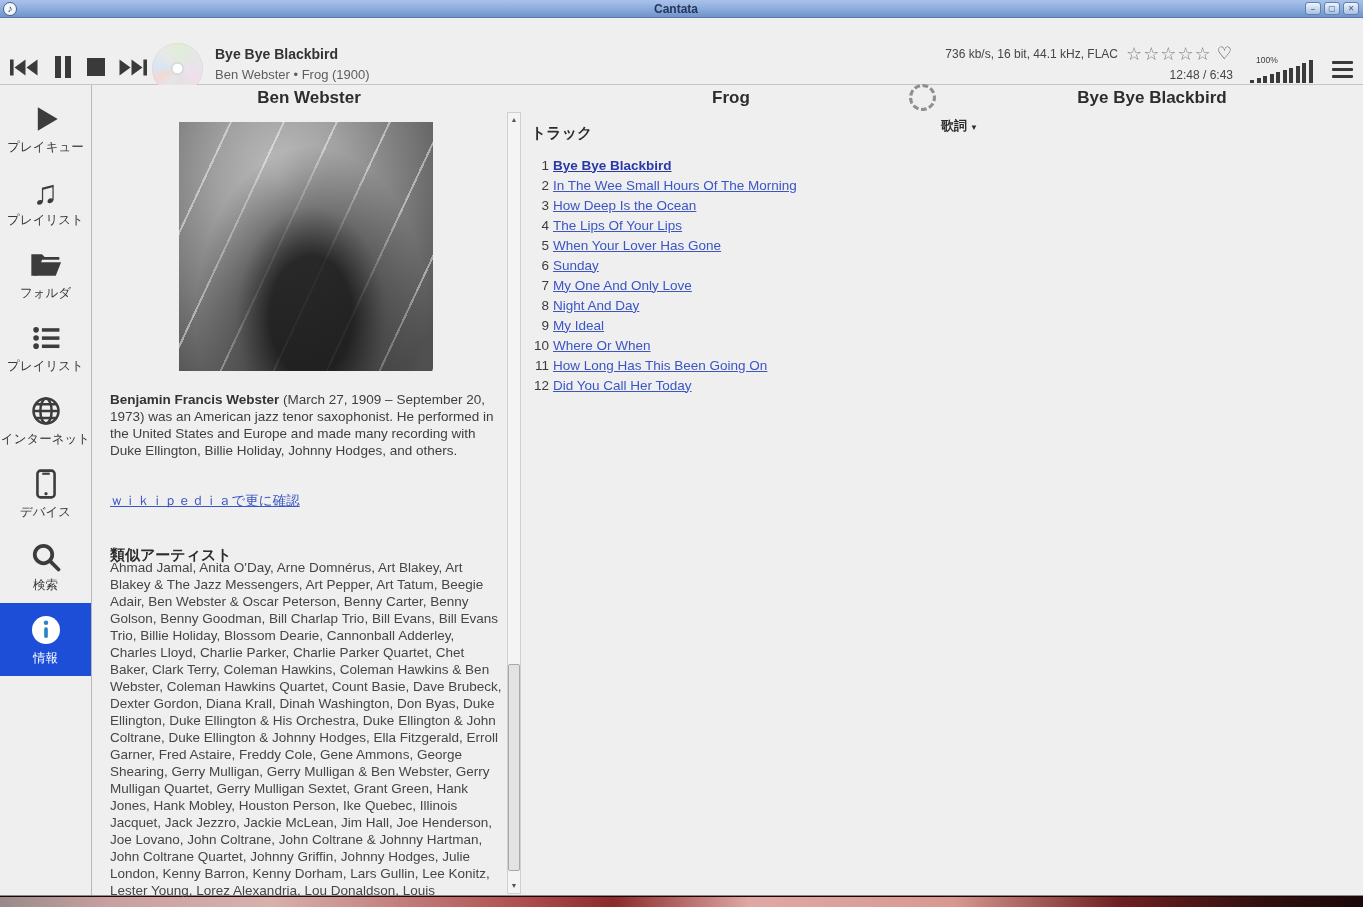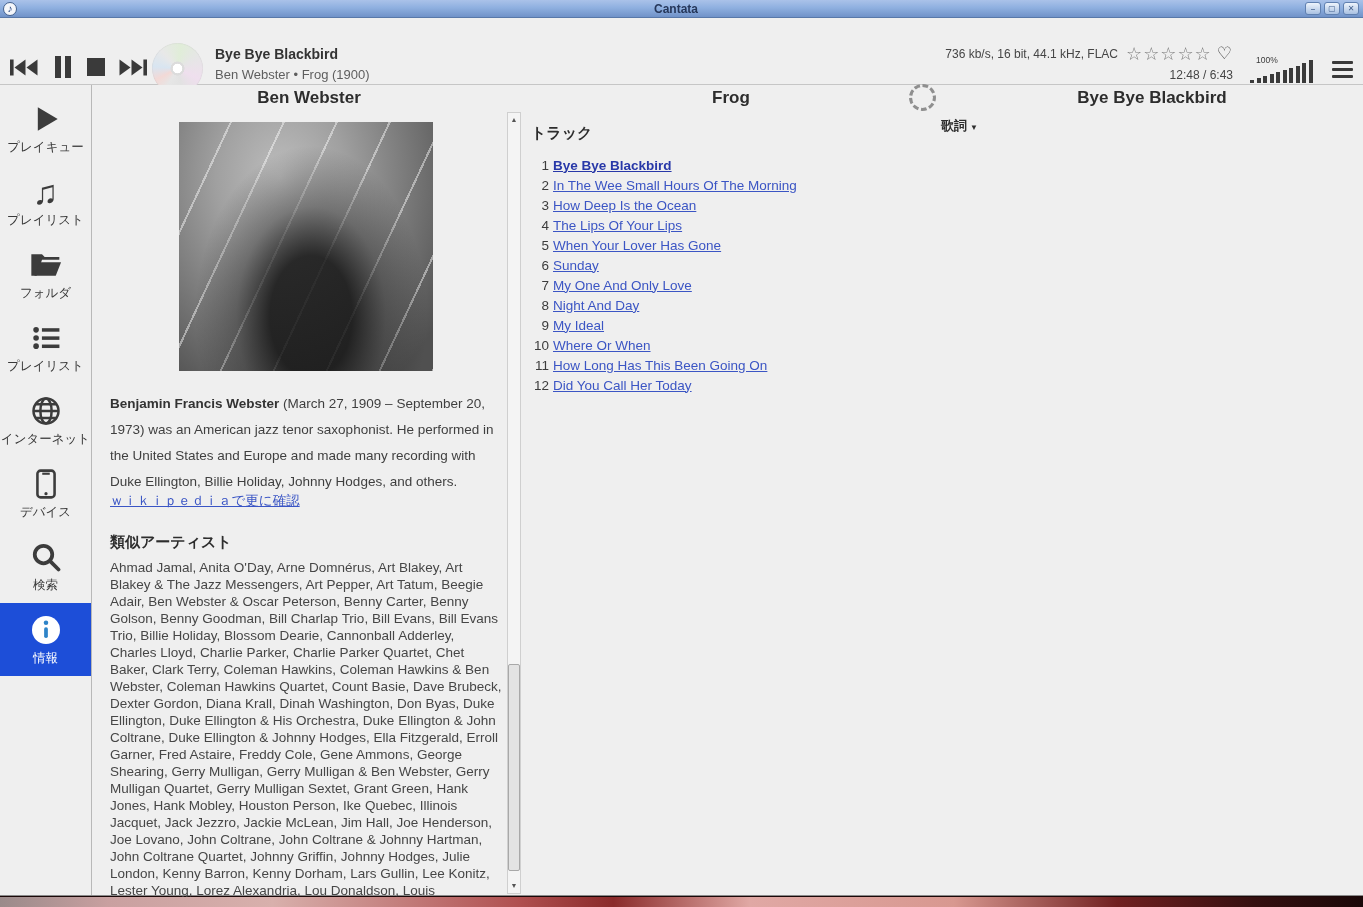--- a/index.html
+++ b/index.html
@@ -74,24 +74,24 @@
   .col-header { position:absolute; top:3px; width:422px; text-align:center; font-size:17px; font-weight:bold; color:#2d2d2d; }
   #hdr-artist { left:0; } #hdr-album { left:422px; } #hdr-track { left:843px; }
 
   .artist-photo { position:absolute; left:81px; top:37px; width:254px; height:249px;
     background:
       radial-gradient(ellipse at 52% 78%, rgba(20,20,20,.85) 0 22%, rgba(40,40,40,.4) 40%, rgba(0,0,0,0) 62%),
       repeating-linear-gradient(115deg, rgba(255,255,255,0) 0 46px, rgba(255,255,255,.45) 46px 48px),
       radial-gradient(ellipse at 40% 22%, #bdbdbd 0%, #a0a0a0 30%, #787878 60%, #505050 90%);
   }
 
-  .bio { position:absolute; left:12px; top:306px; width:393px; font-size:13.5px; line-height:26px; color:#3f3f3f; }
+  .bio { position:absolute; left:12px; top:306px; width:393px; font-size:13.5px; line-height:17px; color:#3f3f3f; }
   .bio b { color:#333; }
   .wiki-link { position:absolute; left:12px; top:391px; font-size:13.5px; color:#3a55c5; text-decoration:underline; cursor:pointer;margin-top:16px; }
-  .similar-header { position:absolute; left:12px; top:448px; font-size:15px; font-weight:bold; color:#2d2d2d; }
+  .similar-header { position:absolute; left:12px; top:461px; font-size:15px; font-weight:bold; color:#2d2d2d; }
   .similar-text { position:absolute; left:12px; top:474px; width:393px; height:338px; overflow:hidden;
     font-size:13.5px; line-height:17px; color:#464646; }
 
   
   .scrollbar { position:absolute; left:409px; top:27px; width:14px; bottom:1px; background:#f4f4f4; border:1px solid #cfcfcf; }
   .sb-btn { position:absolute; left:0; width:12px; height:14px; font-size:7px; color:#555; text-align:center; line-height:14px; }
   .sb-btn.up { top:0; } .sb-btn.down { bottom:0; }
   .sb-thumb { position:absolute; left:0px; top:551px; width:12px; height:207px; background:#e3e3e3;
     border:1px solid #a8a8a8; border-radius:2px; }
 

